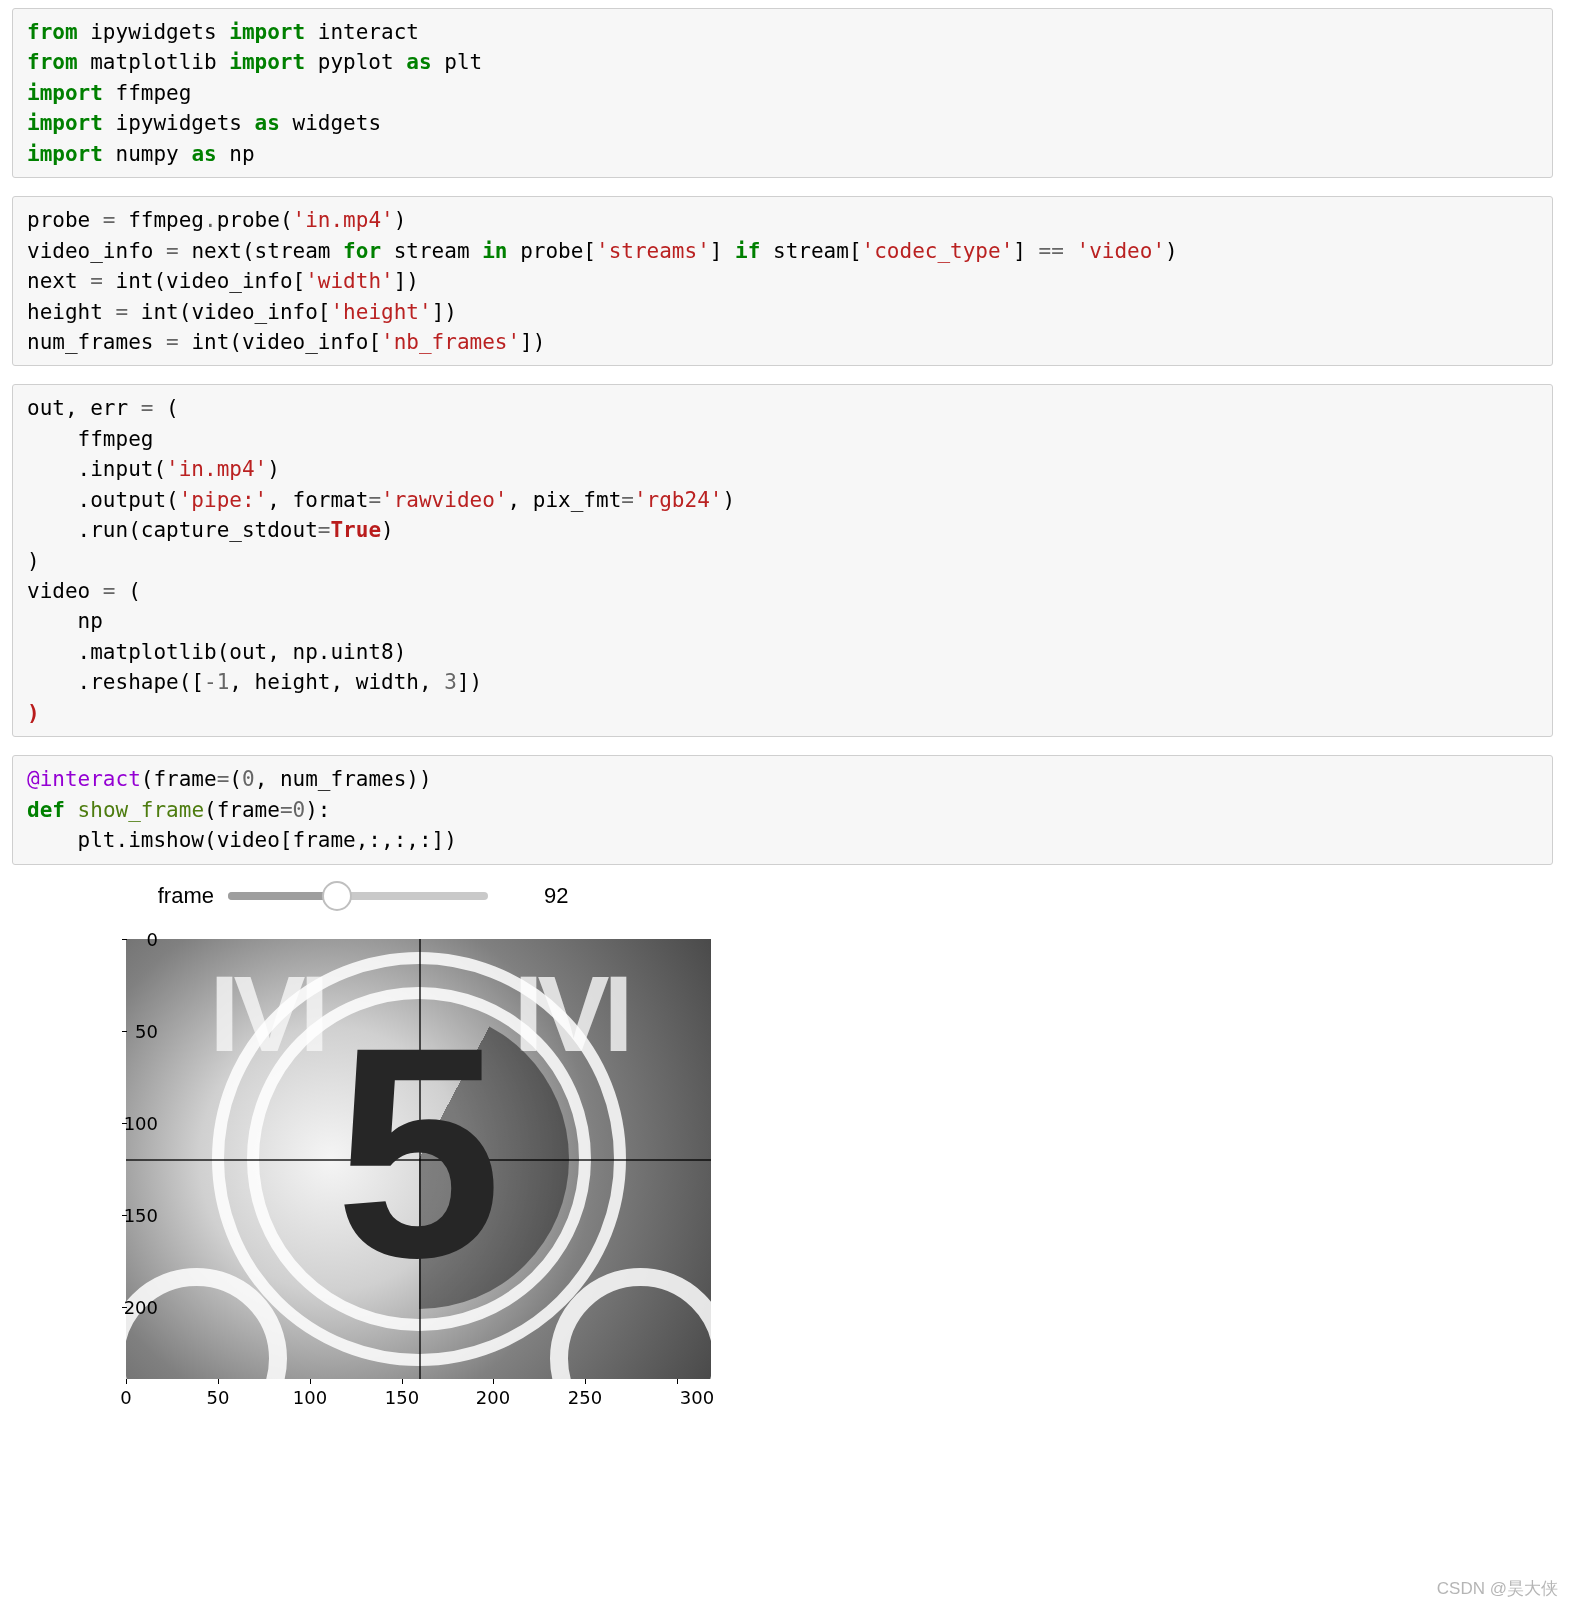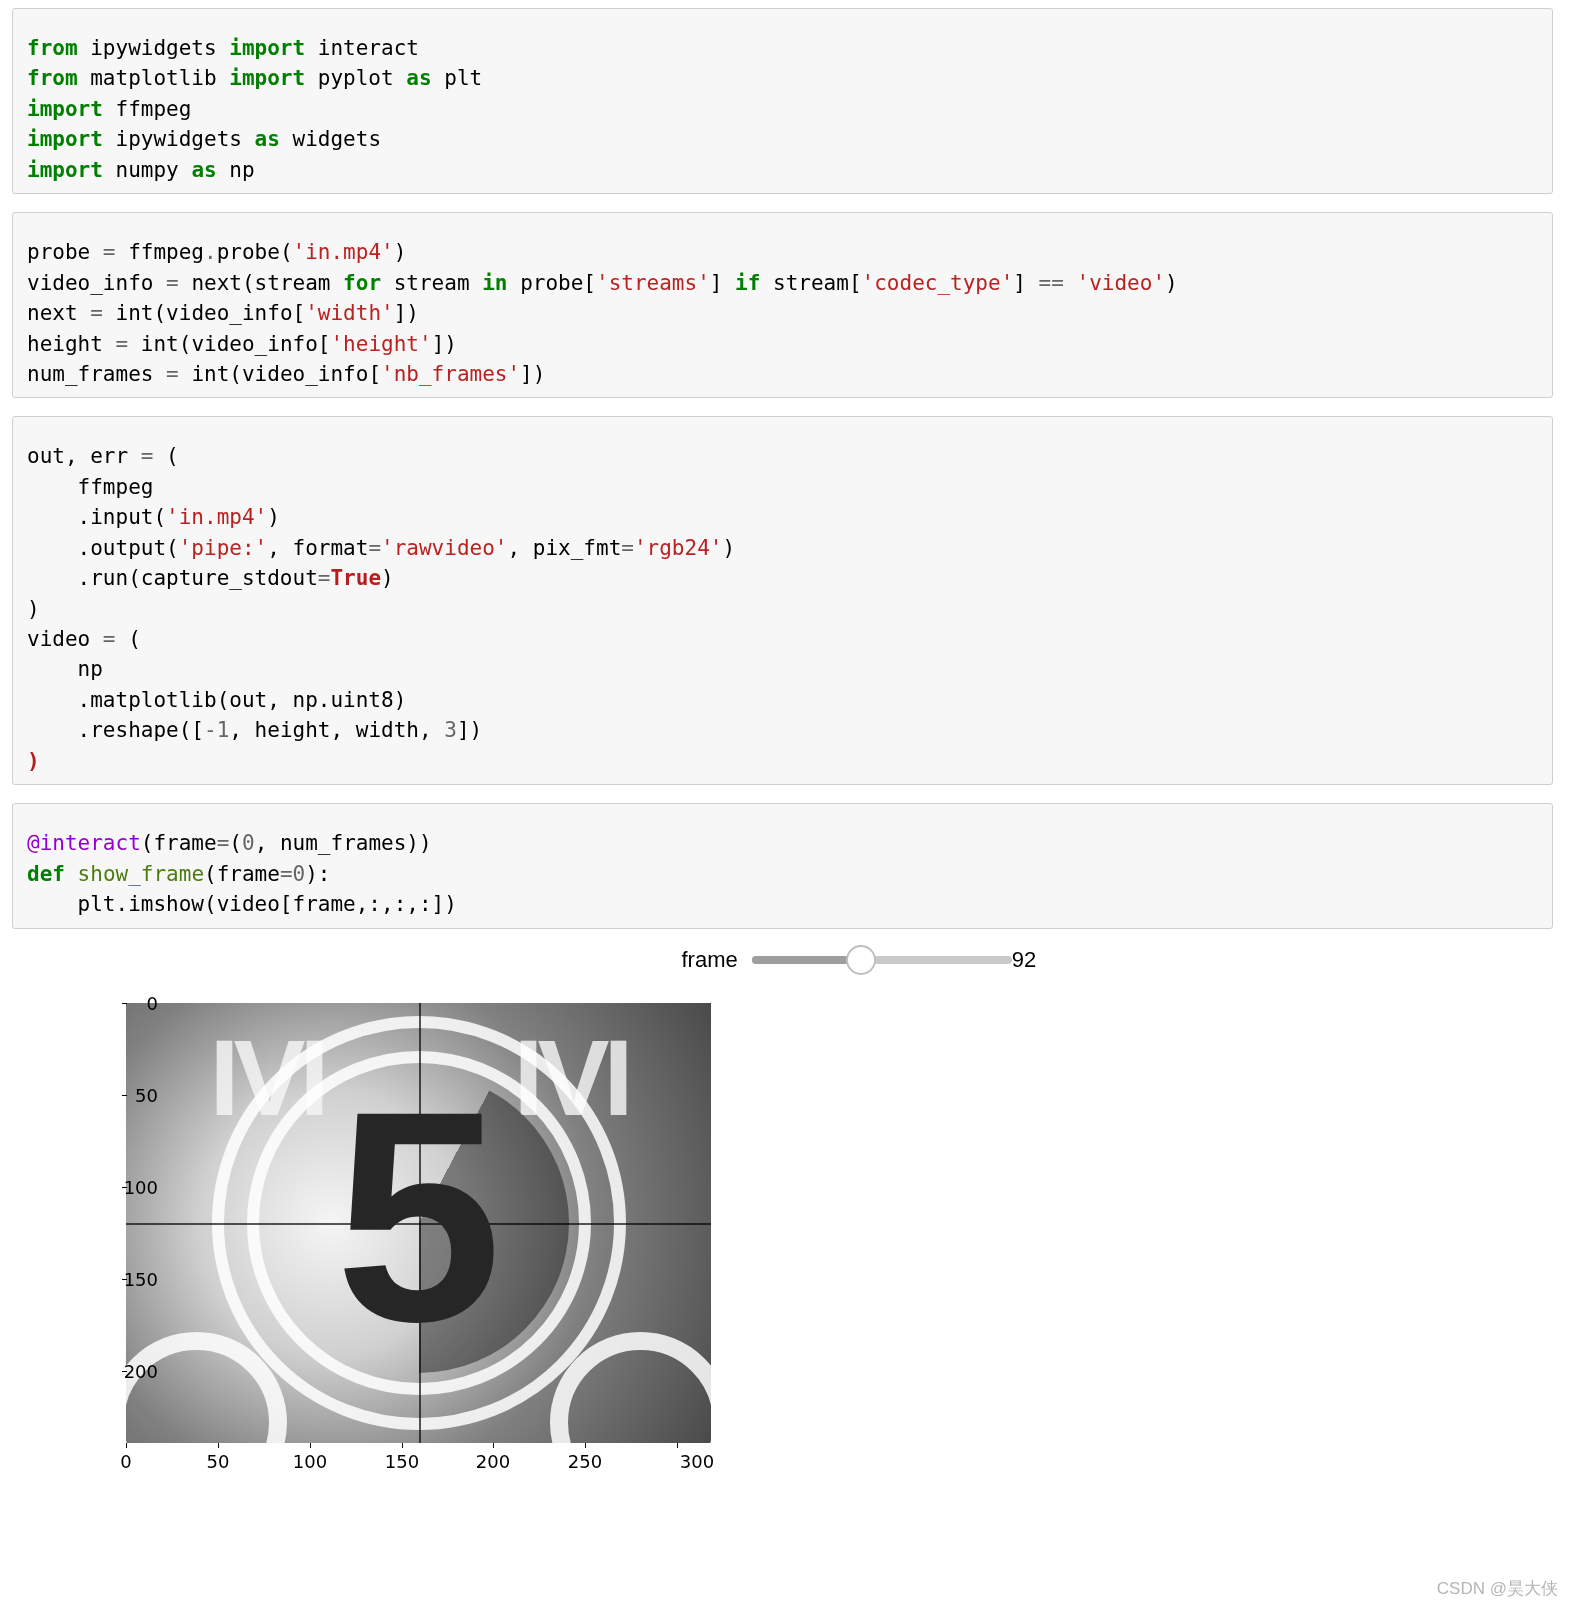--- a/index.html
+++ b/index.html
@@ -8,21 +8,21 @@
     padding: 0;
     background: #ffffff;
     font-family: -apple-system, BlinkMacSystemFont, "Segoe UI", Helvetica, Arial, sans-serif;
     width: 1572px;
   }
   .page { padding: 8px 12px 30px 12px; }
   .code-cell {
     background: #f7f7f7;
     border: 1px solid #cfcfcf;
     border-radius: 3px;
-    padding: 24px 14px 8px 14px;
+    padding: 8px 14px 8px 14px;
     margin: 0 7px 18px 0;
     font-family: "Menlo", "DejaVu Sans Mono", "Consolas", monospace;
     font-size: 2.1rem;
     line-height: 1.45;
     white-space: pre;
     color: #000;
     overflow-x: auto;
   }
   .kw  { color: #008000; font-weight: 700; }                      
   .str { color: #ba2121; }                      
@@ -34,21 +34,20 @@
 
   .output-area { padding: 0 0 10px 20px; }
 
   
   .widget-row {
     display: flex;
     align-items: center;
     font-size: 2.2rem;
     margin: 12px 0 26px 72px;
     color: #000;
-    justify-content: center;
   }
   .widget-label { width: 110px; text-align: right; padding-right: 14px; }
   .slider {
     position: relative;
     width: 260px; height: 26px;
     display: flex; align-items: center;
   }
   .slider-track {
     position: absolute; left: 0; right: 0; top: 50%;
     height: 8px; transform: translateY(-50%);
@@ -64,21 +63,21 @@
   }
   .slider-thumb {
     position: absolute; top: 50%;
     width: 26px; height: 26px;
     transform: translate(-50%, -50%);
     left: 42%;
     background: #fff;
     border: 2px solid #bfbfbf;
     border-radius: 50%;
   }
-  .slider-value { }
+  .slider-value { margin-left: 56px; }
 
   
   .plot {
     position: relative;
     width: 720px; height: 530px;
     margin-left: 10px;
   }
   .plot-axes {
     position: absolute;
     left: 84px; top: 4px;

